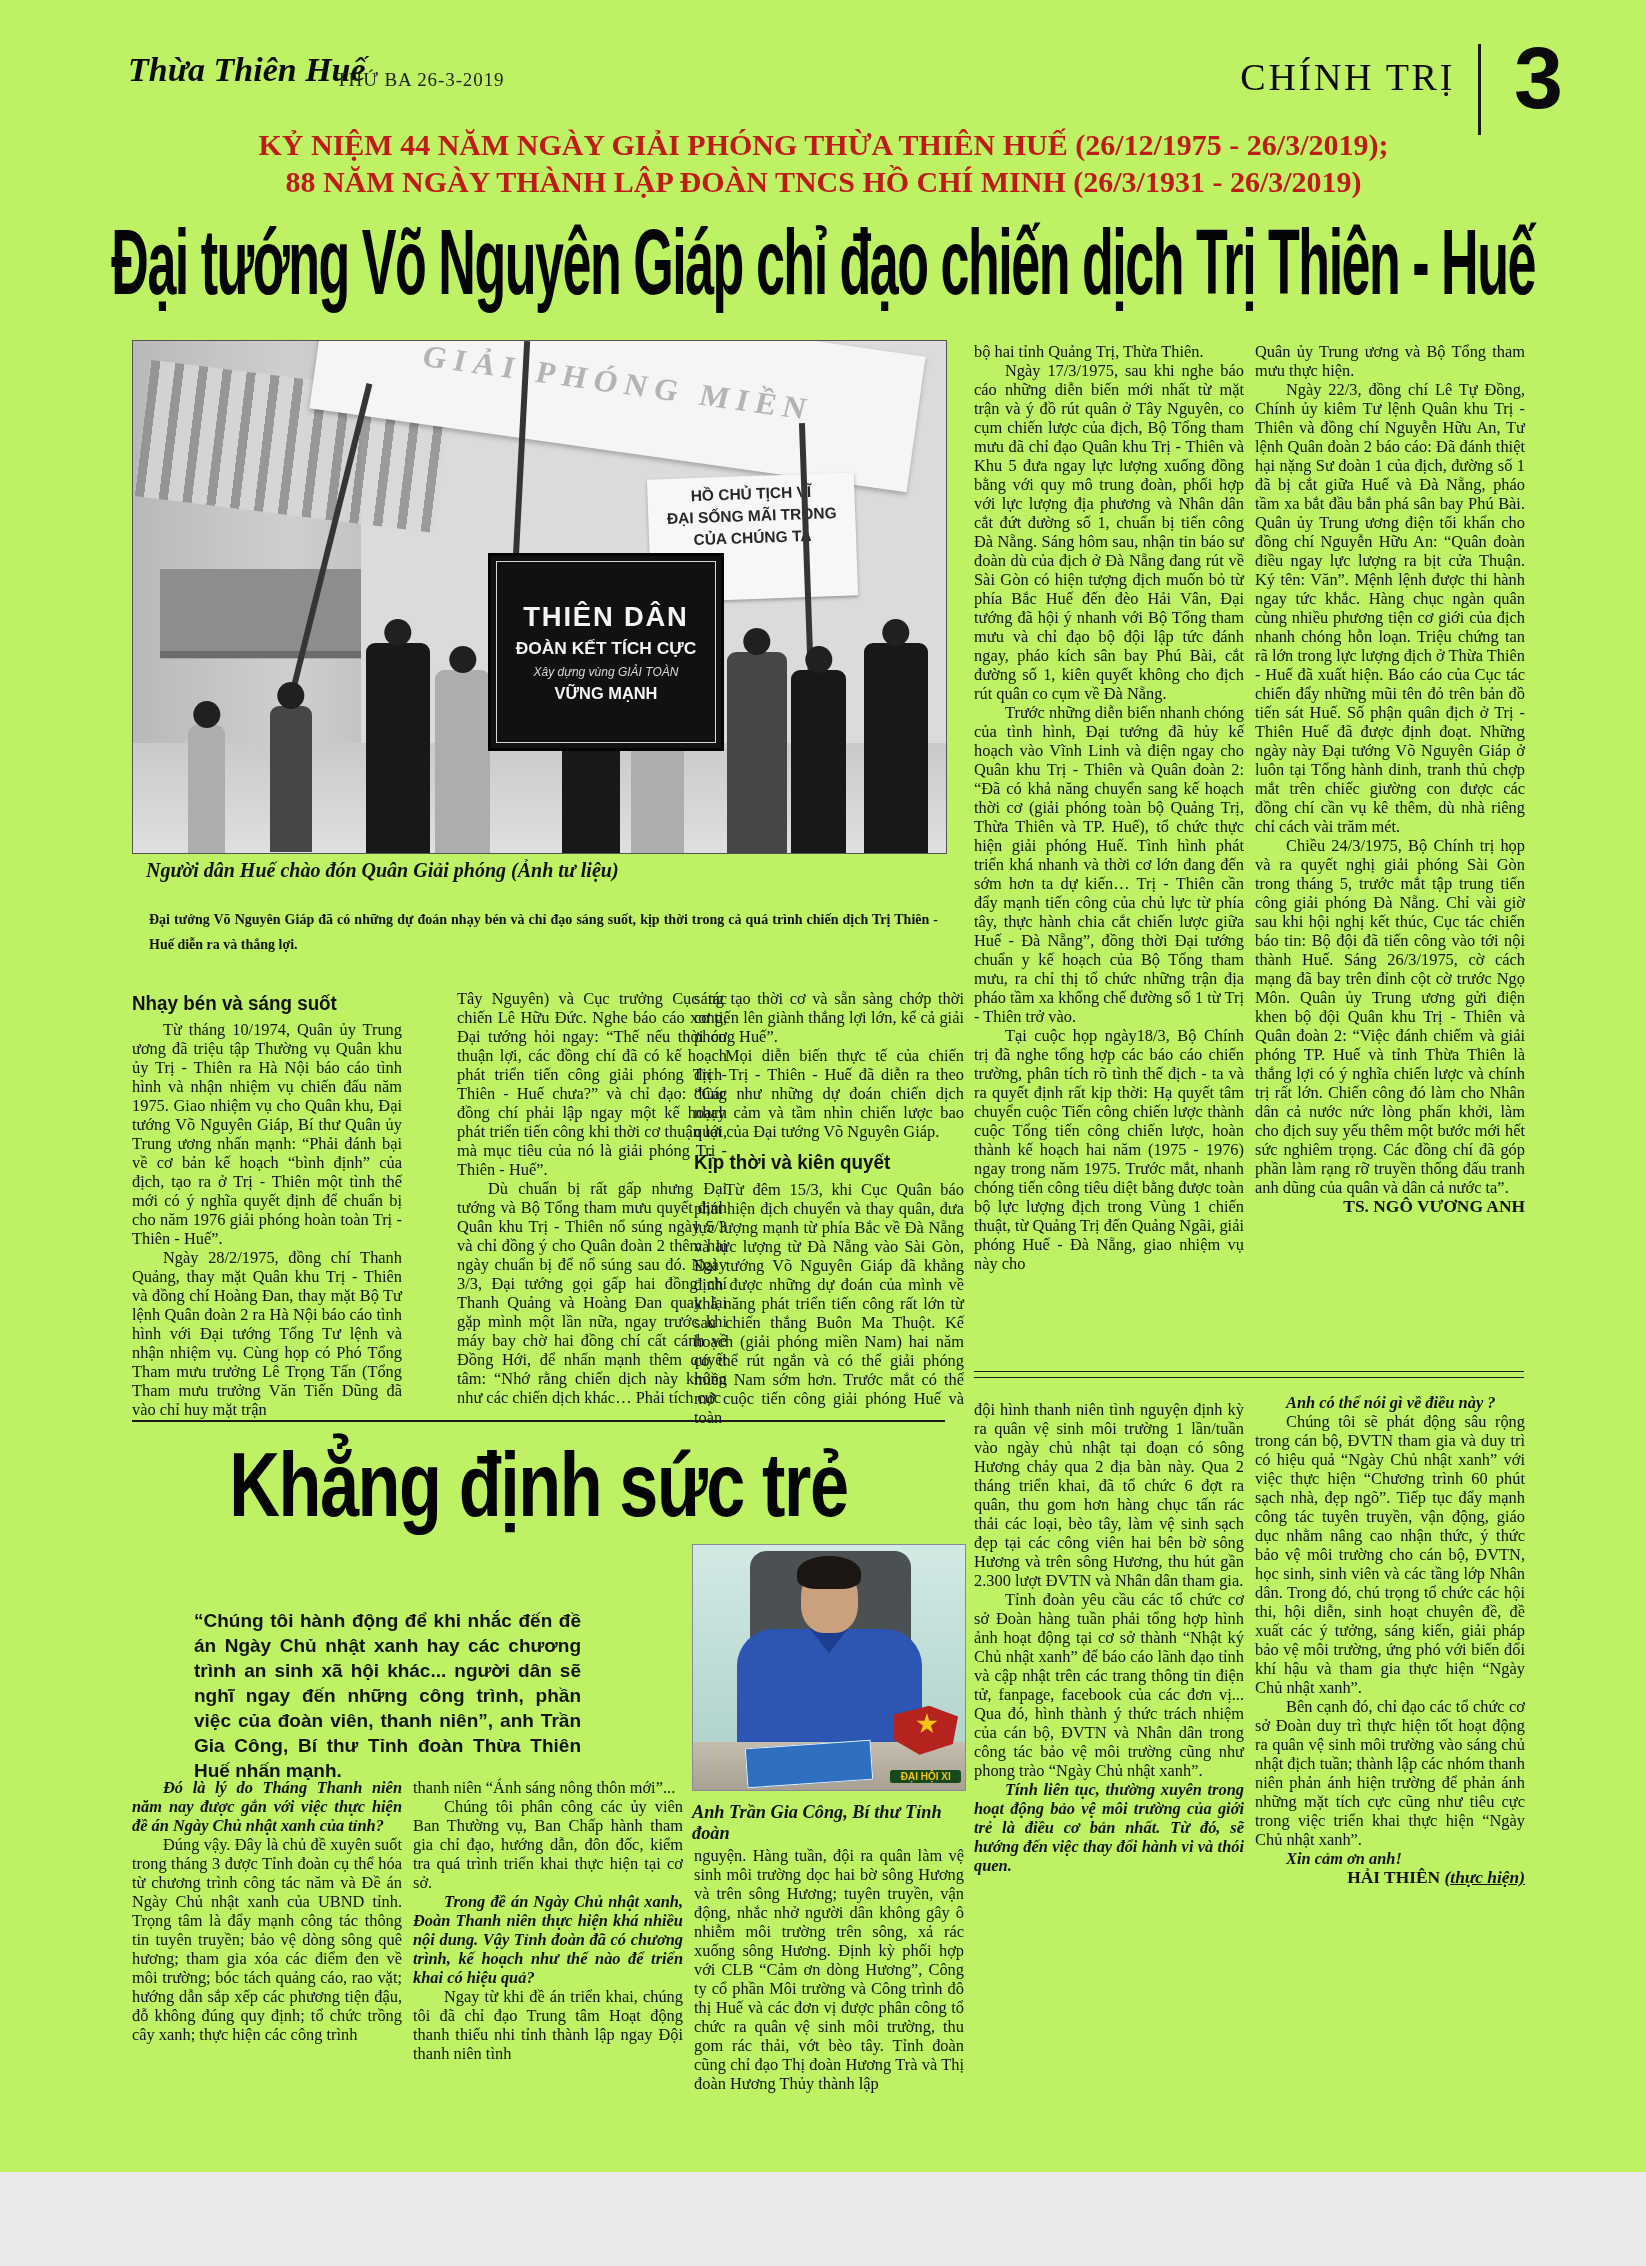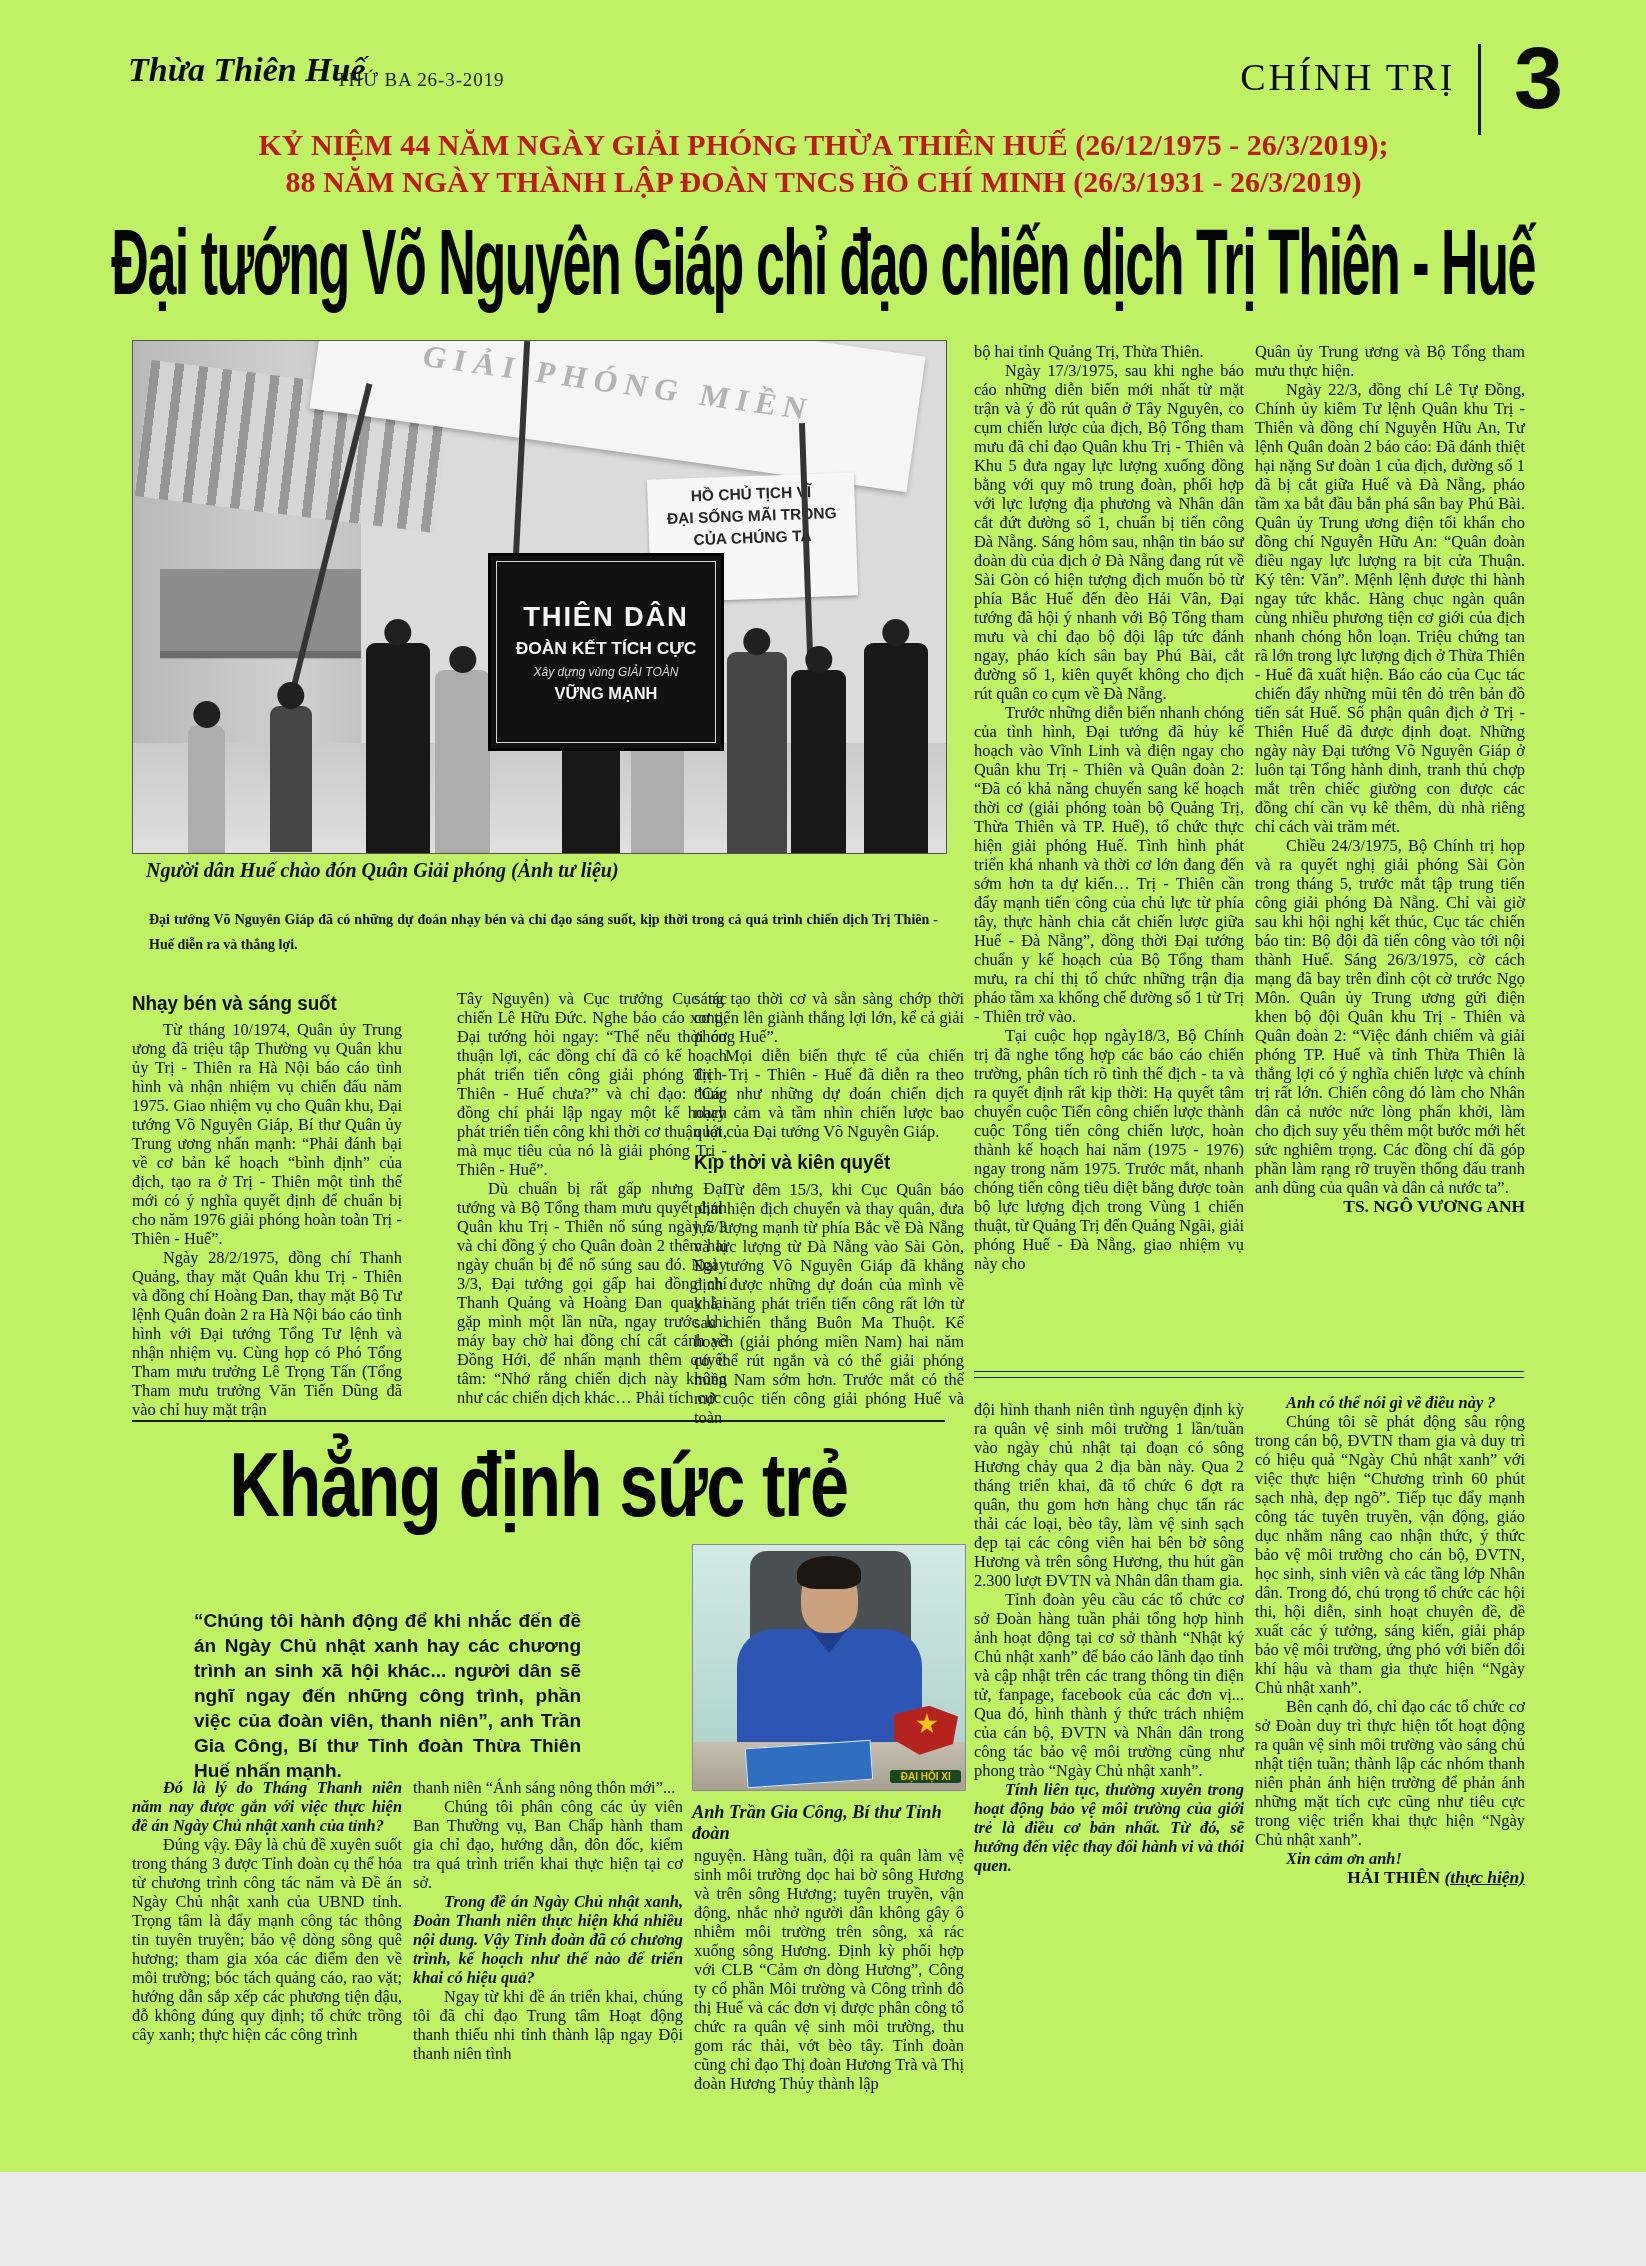--- a/index.html
+++ b/index.html
@@ -243,21 +243,21 @@
     <p class="noindent">nguyện. Hàng tuần, đội ra quân làm vệ sinh môi trường dọc hai bờ sông Hương và trên sông Hương; tuyên truyền, vận động, nhắc nhở người dân không gây ô nhiễm môi trường trên sông, xả rác xuống sông Hương. Định kỳ phối hợp với CLB “Cảm ơn dòng Hương”, Công ty cổ phần Môi trường và Công trình đô thị Huế và các đơn vị được phân công tổ chức ra quân vệ sinh môi trường, thu gom rác thải, vớt bèo tây. Tỉnh đoàn cũng chỉ đạo Thị đoàn Hương Trà và Thị đoàn Hương Thủy thành lập</p>
   </div>
   <div class="col a2c4">
     <p class="noindent">đội hình thanh niên tình nguyện định kỳ ra quân vệ sinh môi trường 1 lần/tuần vào ngày chủ nhật tại đoạn có sông Hương chảy qua 2 địa bàn này. Qua 2 tháng triển khai, đã tổ chức 6 đợt ra quân, thu gom hơn hàng chục tấn rác thải các loại, bèo tây, làm vệ sinh sạch đẹp tại các công viên hai bên bờ sông Hương và trên sông Hương, thu hút gần 2.300 lượt ĐVTN và Nhân dân tham gia.</p>
     <p>Tỉnh đoàn yêu cầu các tổ chức cơ sở Đoàn hàng tuần phải tổng hợp hình ảnh hoạt động tại cơ sở thành “Nhật ký Chủ nhật xanh” để báo cáo lãnh đạo tỉnh và cập nhật trên các trang thông tin điện tử, fanpage, facebook của các đơn vị... Qua đó, hình thành ý thức trách nhiệm của cán bộ, ĐVTN và Nhân dân trong công tác bảo vệ môi trường cũng như phong trào “Ngày Chủ nhật xanh”.</p>
     <p class="qa">Tính liên tục, thường xuyên trong hoạt động bảo vệ môi trường của giới trẻ là điều cơ bản nhất. Từ đó, sẽ hướng đến việc thay đổi hành vi và thói quen.</p>
   </div>
   <div class="col a2c5">
     <p class="qa">Anh có thể nói gì về điều này ?</p>
     <p>Chúng tôi sẽ phát động sâu rộng trong cán bộ, ĐVTN tham gia và duy trì có hiệu quả “Ngày Chủ nhật xanh” với việc thực hiện “Chương trình 60 phút sạch nhà, đẹp ngõ”. Tiếp tục đẩy mạnh công tác tuyên truyền, vận động, giáo dục nhằm nâng cao nhận thức, ý thức bảo vệ môi trường cho cán bộ, ĐVTN, học sinh, sinh viên và các tầng lớp Nhân dân. Trong đó, chú trọng tổ chức các hội thi, hội diễn, sinh hoạt chuyên đề, đề xuất các ý tưởng, sáng kiến, giải pháp bảo vệ môi trường, ứng phó với biến đổi khí hậu và tham gia thực hiện “Ngày Chủ nhật xanh”.</p>
-    <p>Bên cạnh đó, chỉ đạo các tổ chức cơ sở Đoàn duy trì thực hiện tốt hoạt động ra quân vệ sinh môi trường vào sáng chủ nhật tiện tuần; thành lập các nhóm thanh niên phản ánh hiện trường để phản ánh những mặt tích cực cũng như tiêu cực trong việc triển khai thực hiện “Ngày Chủ nhật xanh”.</p>
+    <p>Bên cạnh đó, chỉ đạo các tổ chức cơ sở Đoàn duy trì thực hiện tốt hoạt động ra quân vệ sinh môi trường vào sáng chủ nhật địch tuần; thành lập các nhóm thanh niên phản ánh hiện trường để phản ánh những mặt tích cực cũng như tiêu cực trong việc triển khai thực hiện “Ngày Chủ nhật xanh”.</p>
     <p class="thanks">Xin cảm ơn anh!</p>
     <p class="byline2">
       <span class="nm">HẢI THIÊN </span><span class="rl">(thực hiện)</span>
     </p>
   </div>
 
 </div>
 
 
 </body></html>

